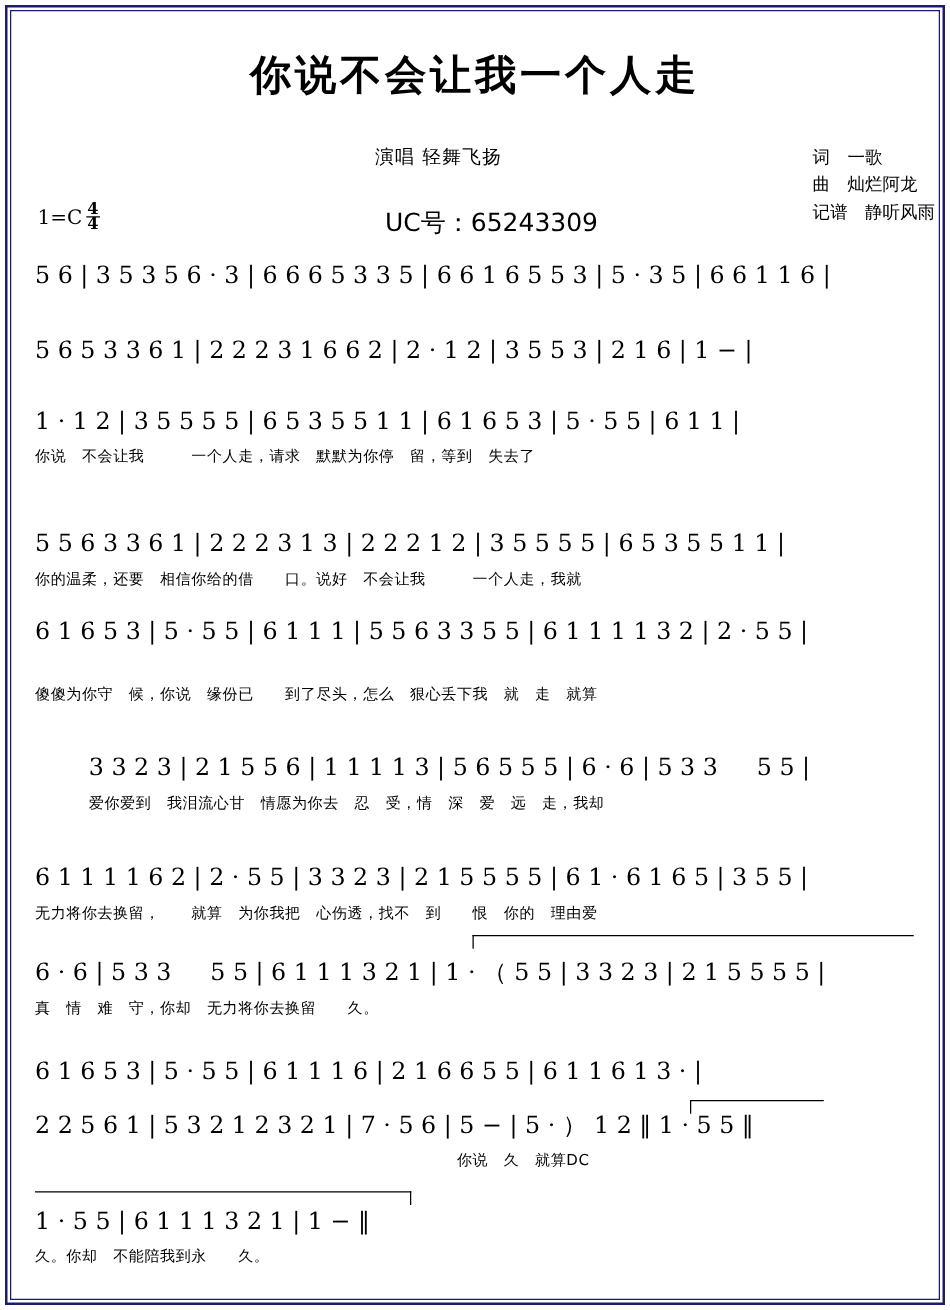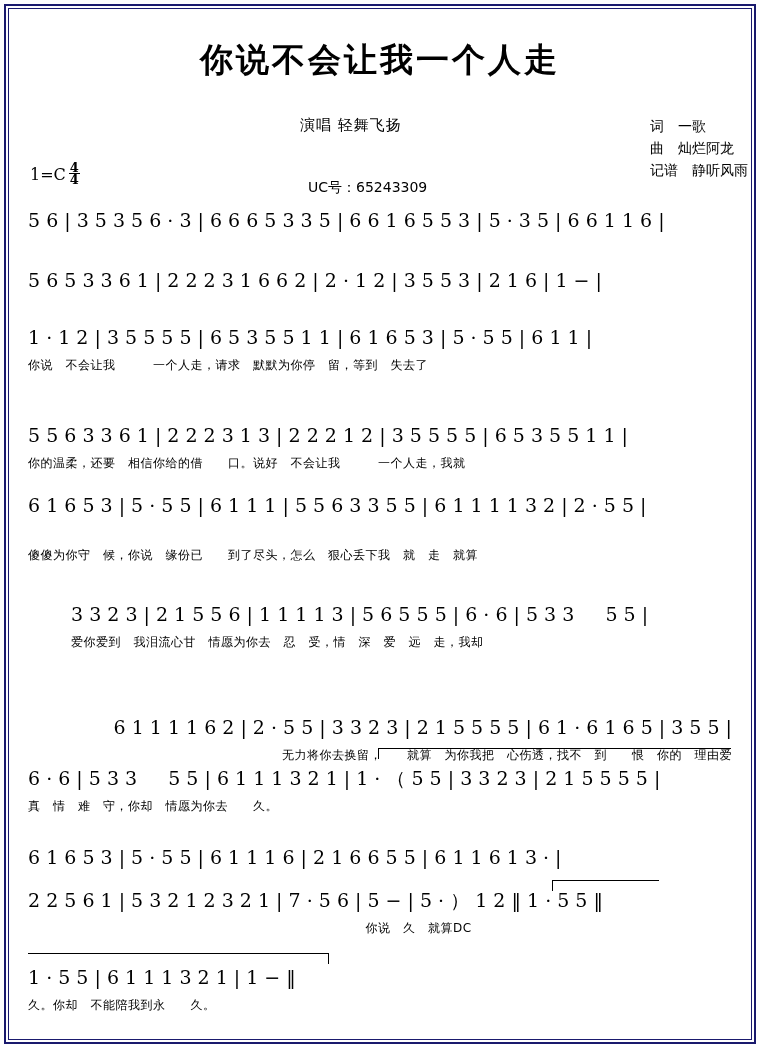--- a/index.html
+++ b/index.html
@@ -48,23 +48,23 @@
     position: absolute;
     top: 116px;
     left: 300px;
     font-size: 15px;
     font-family: "DejaVu Sans", sans-serif;
     color: #000;
     letter-spacing: 1px;
   }
   .uc {
     position: absolute;
-    top: 179px;
+    top: 165px;
     left: 308px;
-    font-size: 14px;
+    font-size: 20px;
     font-family: "DejaVu Sans", sans-serif;
     color: #000;
   }
   .credits {
     position: absolute;
     top: 115px;
     right: 12px;
     font-size: 14px;
     font-family: "DejaVu Sans", sans-serif;
     color: #000;
@@ -168,28 +168,28 @@
   <div class="system" style="top:490px;">
     <div class="notes">6 1 6 5 3 | 5 · 5 5 | 6 1 1 1 | 5 5 6 3 3 5 5 | 6 1 1 1 1 3 2 | 2 · 5 5 |</div>
     <div class="lyric" style="margin-top:22px;">傻傻为你守　候，你说　缘份已　　到了尽头，怎么　狠心丢下我　就　走　就算</div>
   </div>
 
   <div class="system" style="top:599px;margin-left:43px;">
     <div class="notes">3 3 2 3 | 2 1 5 5 6 | 1 1 1 1 3 | 5 6 5 5 5 | 6 · 6 | 5 3 3 　 5 5 |</div>
     <div class="lyric">爱你爱到　我泪流心甘　情愿为你去　忍　受，情　深　爱　远　走，我却</div>
   </div>
 
-  <div class="system" style="top:712px;text-align:right;">
+  <div class="system" style="top:687px;">
     <div class="notes">6 1 1 1 1 6 2 | 2 · 5 5 | 3 3 2 3 | 2 1 5 5 5 5 | 6 1 · 6 1 6 5 | 3 5 5 |</div>
     <div class="lyric">无力将你去换留，　　就算　为你我把　心伤透，找不　到　　恨　你的　理由爱</div>
   </div>
 
   <div class="system" style="top:763px;">
     <div class="notes">6 · 6 | 5 3 3 　 5 5 | 6 1 1 1 3 2 1 | 1 · （ 5 5 | 3 3 2 3 | 2 1 5 5 5 5 |</div>
-    <div class="lyric">真　情　难　守，你却　情愿为你去　　久。</div>
+    <div class="lyric">真　情　难　守，你却　无力将你去换留　　久。</div>
   </div>
 
   <div class="system" style="top:842px;">
     <div class="notes">6 1 6 5 3 | 5 · 5 5 | 6 1 1 1 6 | 2 1 6 6 5 5 | 6 1 1 6 1 3 · |</div>
   </div>
 
   <div class="system" style="top:885px;">
     <div class="notes">2 2 5 6 1 | 5 3 2 1 2 3 2 1 | 7 · 5 6 | 5 − | 5 · ） 1 2 ‖ 1 · 5 5 ‖</div>
     <div class="lyric">　　　　　　　　　　　　　　　　　　　　　　　　　　　你说　久　就算DC</div>
   </div>

